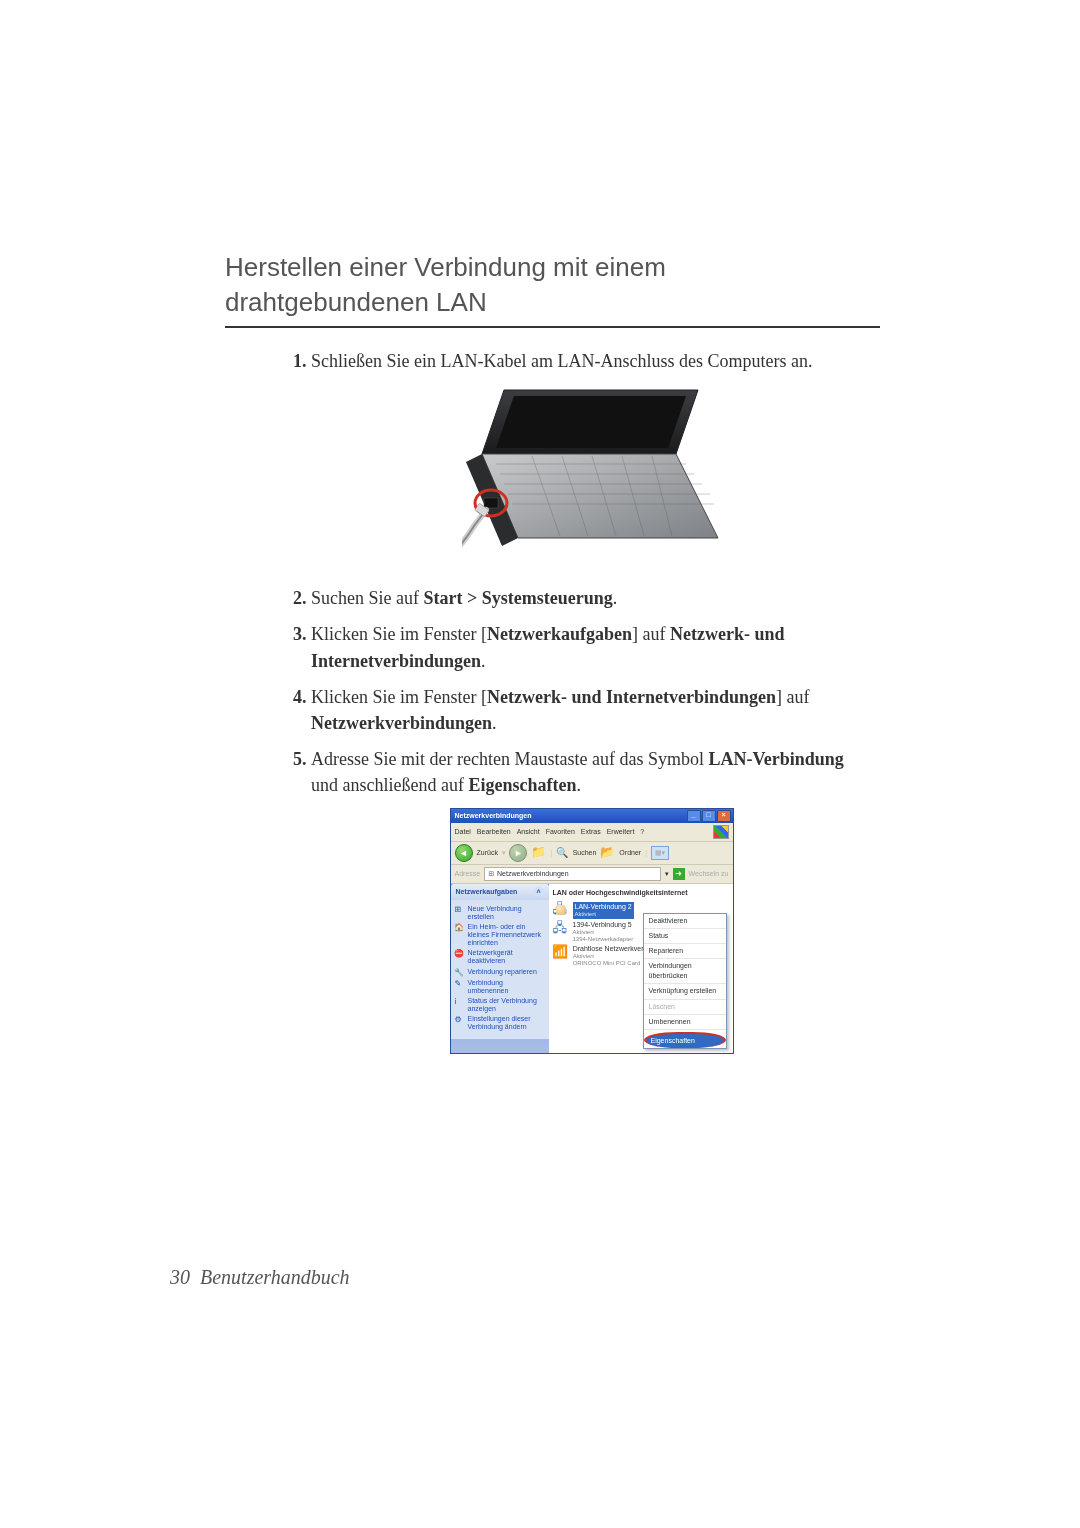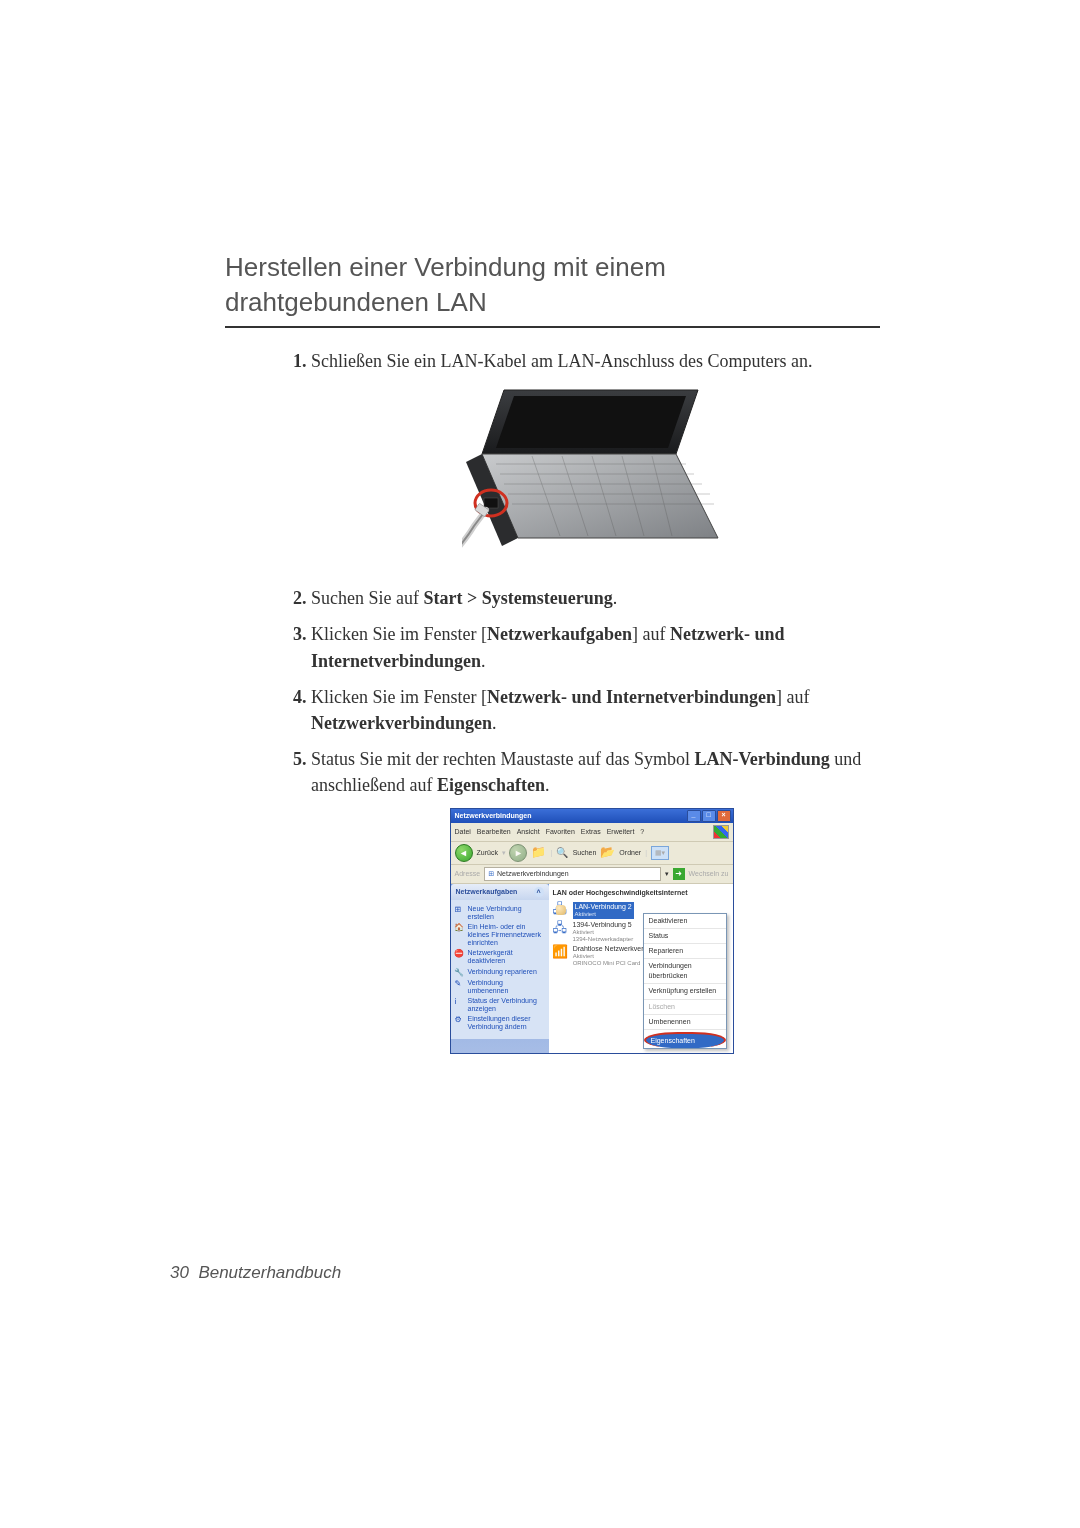--- a/index.html
+++ b/index.html
@@ -247,25 +247,25 @@
   }
   .red-oval {
     border: 2px solid #d03020;
     border-radius: 50% / 60%;
     position: relative;
     margin: 2px 0 0 0;
   }
   .footer {
     position: absolute;
     left: 170px;
-    bottom: 245px;
+    bottom: 239px;
     font-style: italic;
-    font-size: 17px;
+    font-size: 20px;
     color: #555;
-    font-family: Liberation Sans, sans-serif;
+    font-family: Liberation Serif, serif;
   }
   .footer .pgnum { font-style: italic; }
   .clearfix::after { content:""; display:block; clear:both; }
 </style>
 </head>
 <body>
 
 <div class="page">
   <h1 class="section-title">Herstellen einer Verbindung mit einem drahtgebundenen LAN</h1>
   <hr class="rule">
@@ -321,21 +321,21 @@
 
     <li>
       <span>Klicken Sie im Fenster [</span><strong>Netzwerkaufgaben</strong><span>] auf </span><strong>Netzwerk- und Internetverbindungen</strong><span>.</span>
     </li>
 
     <li>
       <span>Klicken Sie im Fenster [</span><strong>Netzwerk- und Internetverbindungen</strong><span>] auf </span><strong>Netzwerkverbindungen</strong><span>.</span>
     </li>
 
     <li>
-      <span>Status Sie mit der rechten Maustaste auf das Symbol </span><strong>LAN-Verbindung</strong><span> und anschließend auf </span><strong>Eigenschaften</strong><span>.</span>
+      <span>Adresse Sie mit der rechten Maustaste auf das Symbol </span><strong>LAN-Verbindung</strong><span> und anschließend auf </span><strong>Eigenschaften</strong><span>.</span>
 
       
       <div class="screenshot">
 
         <div class="win-titlebar">
           <span>Netzwerkverbindungen</span>
           <div class="controls">
             <div class="win-btn">_</div>
             <div class="win-btn">□</div>
             <div class="win-btn close">×</div>

